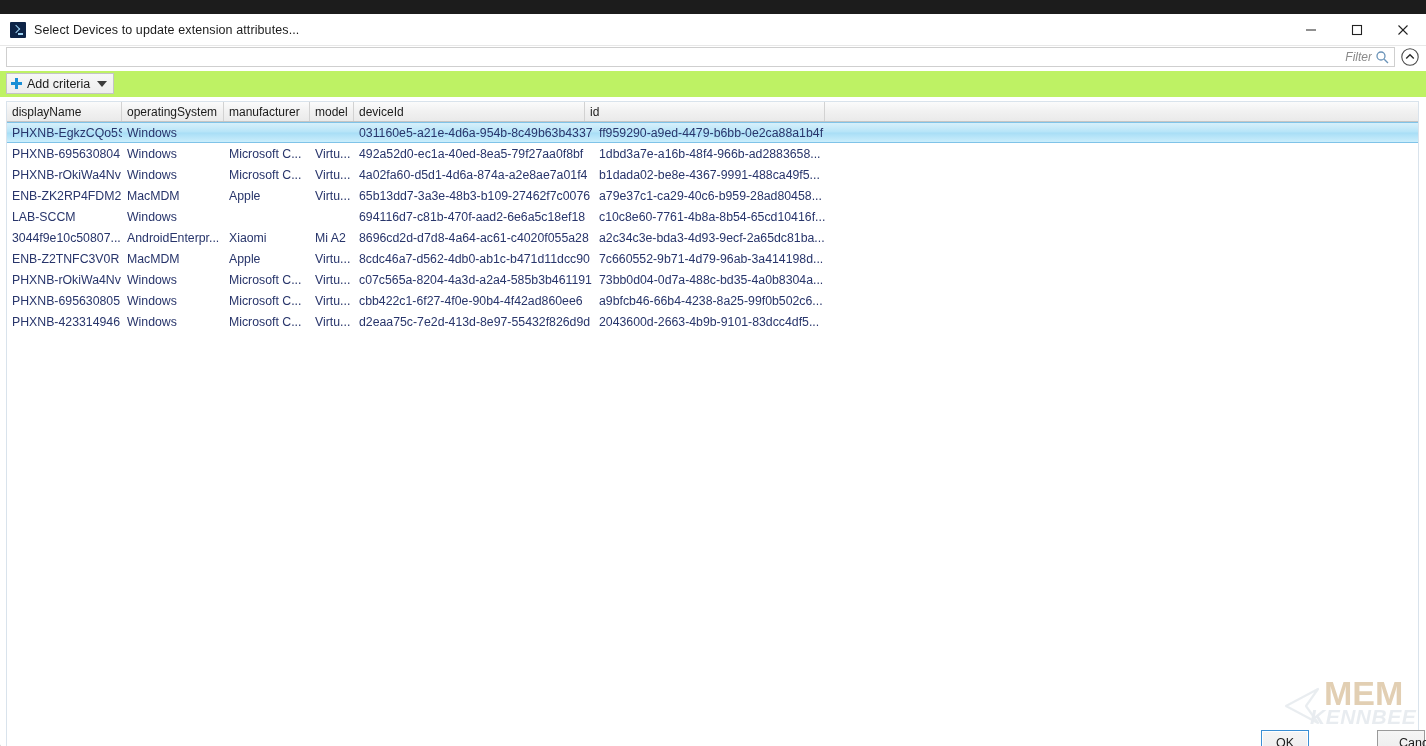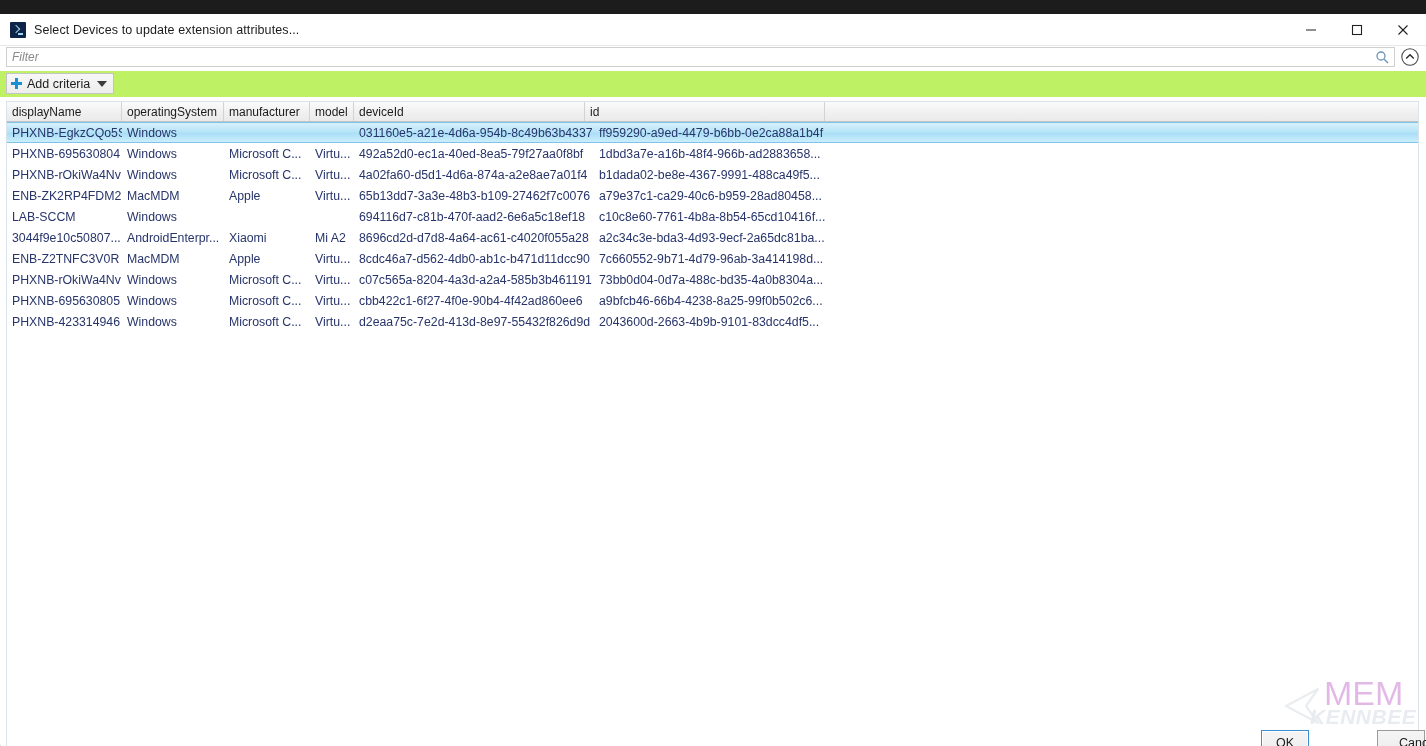--- a/index.html
+++ b/index.html
@@ -81,20 +81,21 @@
     border: 0; outline: 0;
     background: transparent;
     width: 100%;
     height: 18px;
     padding: 0 22px 0 5px;
     font-family: "Liberation Sans", sans-serif;
     font-size: 12px;
     color: #333;
     font-style: italic;
     box-sizing: border-box;
+    text-align: right;
   }
   .filter-input::placeholder { color: #8a8a8a; font-style: italic; opacity: 1; }
   .search-icon {
     position: absolute; right: 4px; top: 2px;
     width: 15px; height: 15px;
     color: #6a93b8;
   }
   .collapse-btn {
     position: absolute;
     left: 1400px; top: 33px;
@@ -211,22 +212,22 @@
     position: absolute;
     right: 6px; bottom: 14px;
     width: 136px; height: 62px;
     pointer-events: none;
     opacity: 0.30;
   }
   .wm-text-top {
     position: absolute;
     left: 40px; top: 0px;
     font-size: 34px;
-    font-weight: normal;
-    color: #a21caf;
+    font-weight: bold;
+    color: #a16207;
     letter-spacing: 0px;
     line-height: 34px;
     font-family: "Liberation Sans", sans-serif;
   }
   .wm-text-bottom {
     position: absolute;
     left: 26px; top: 30px;
     font-size: 21px;
     font-weight: bold;
     color: #b6c2ce;

